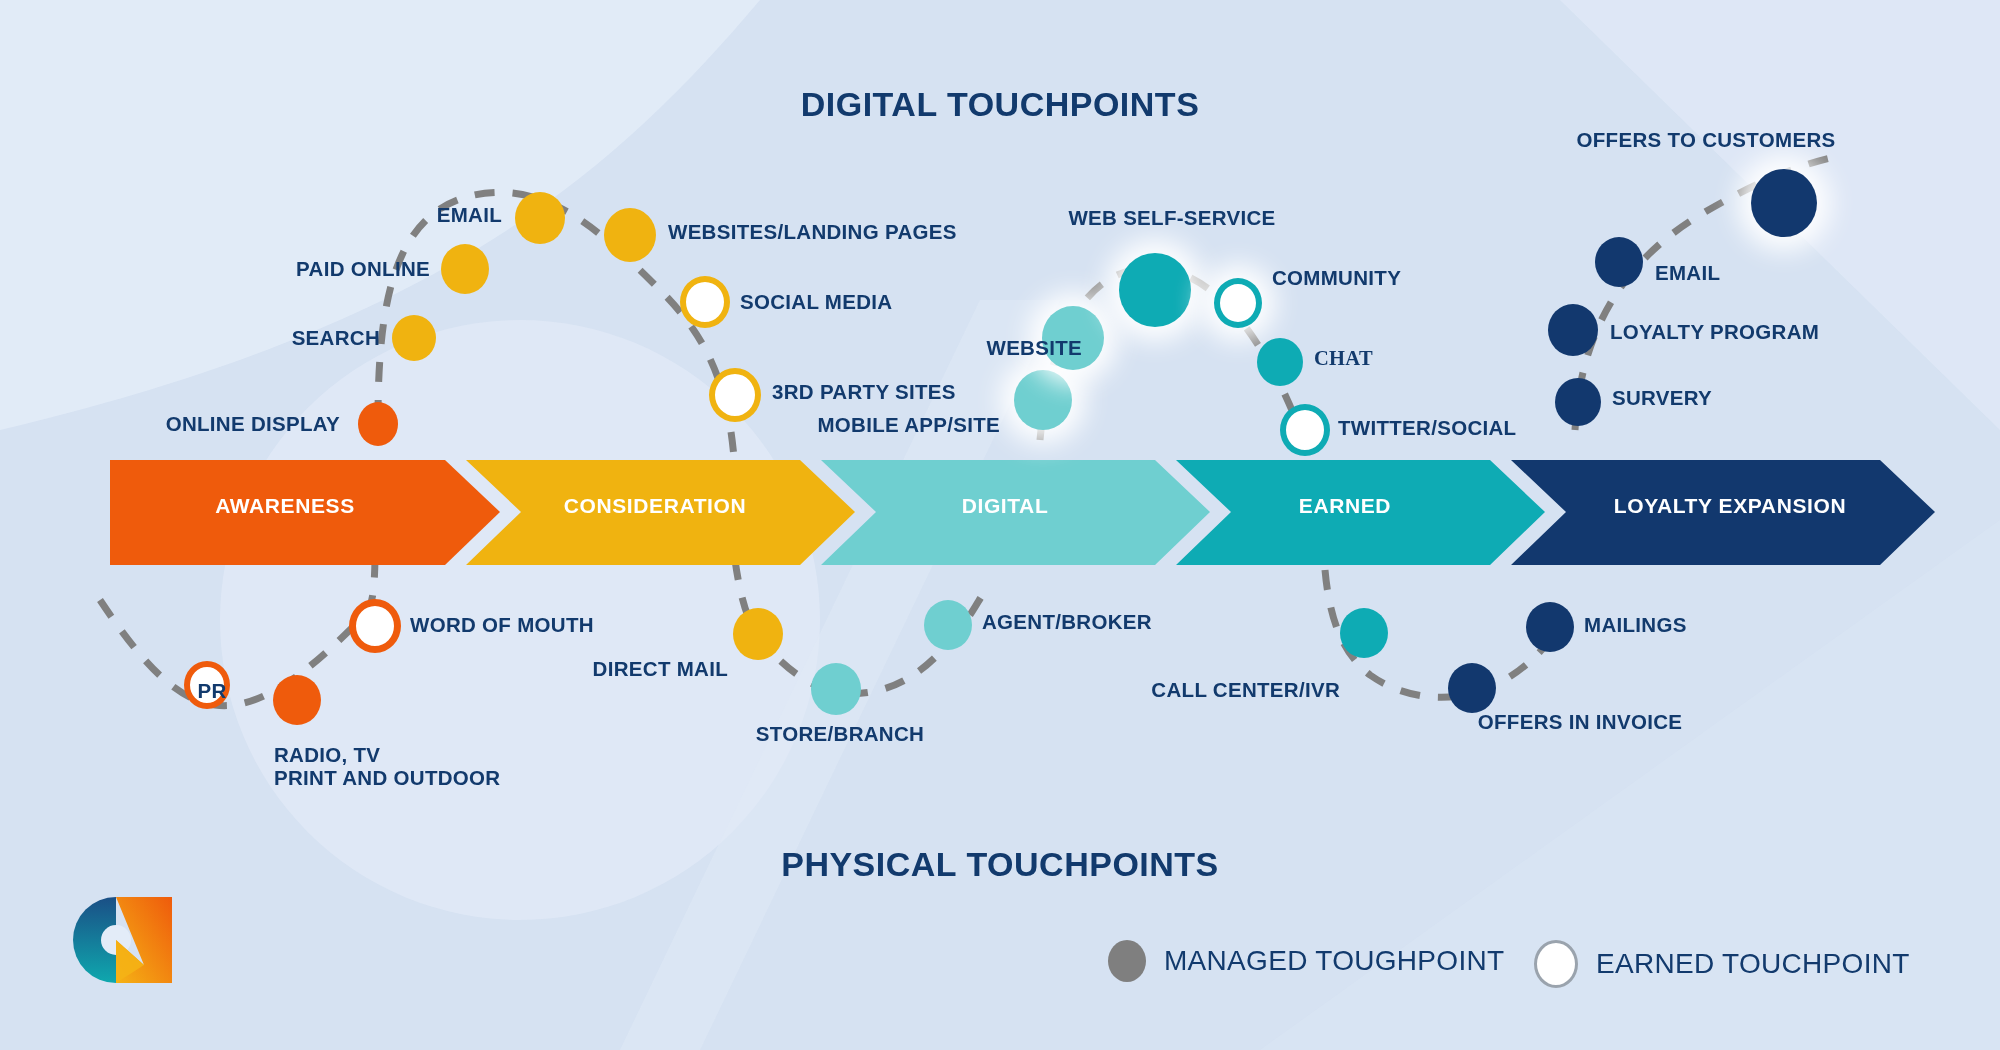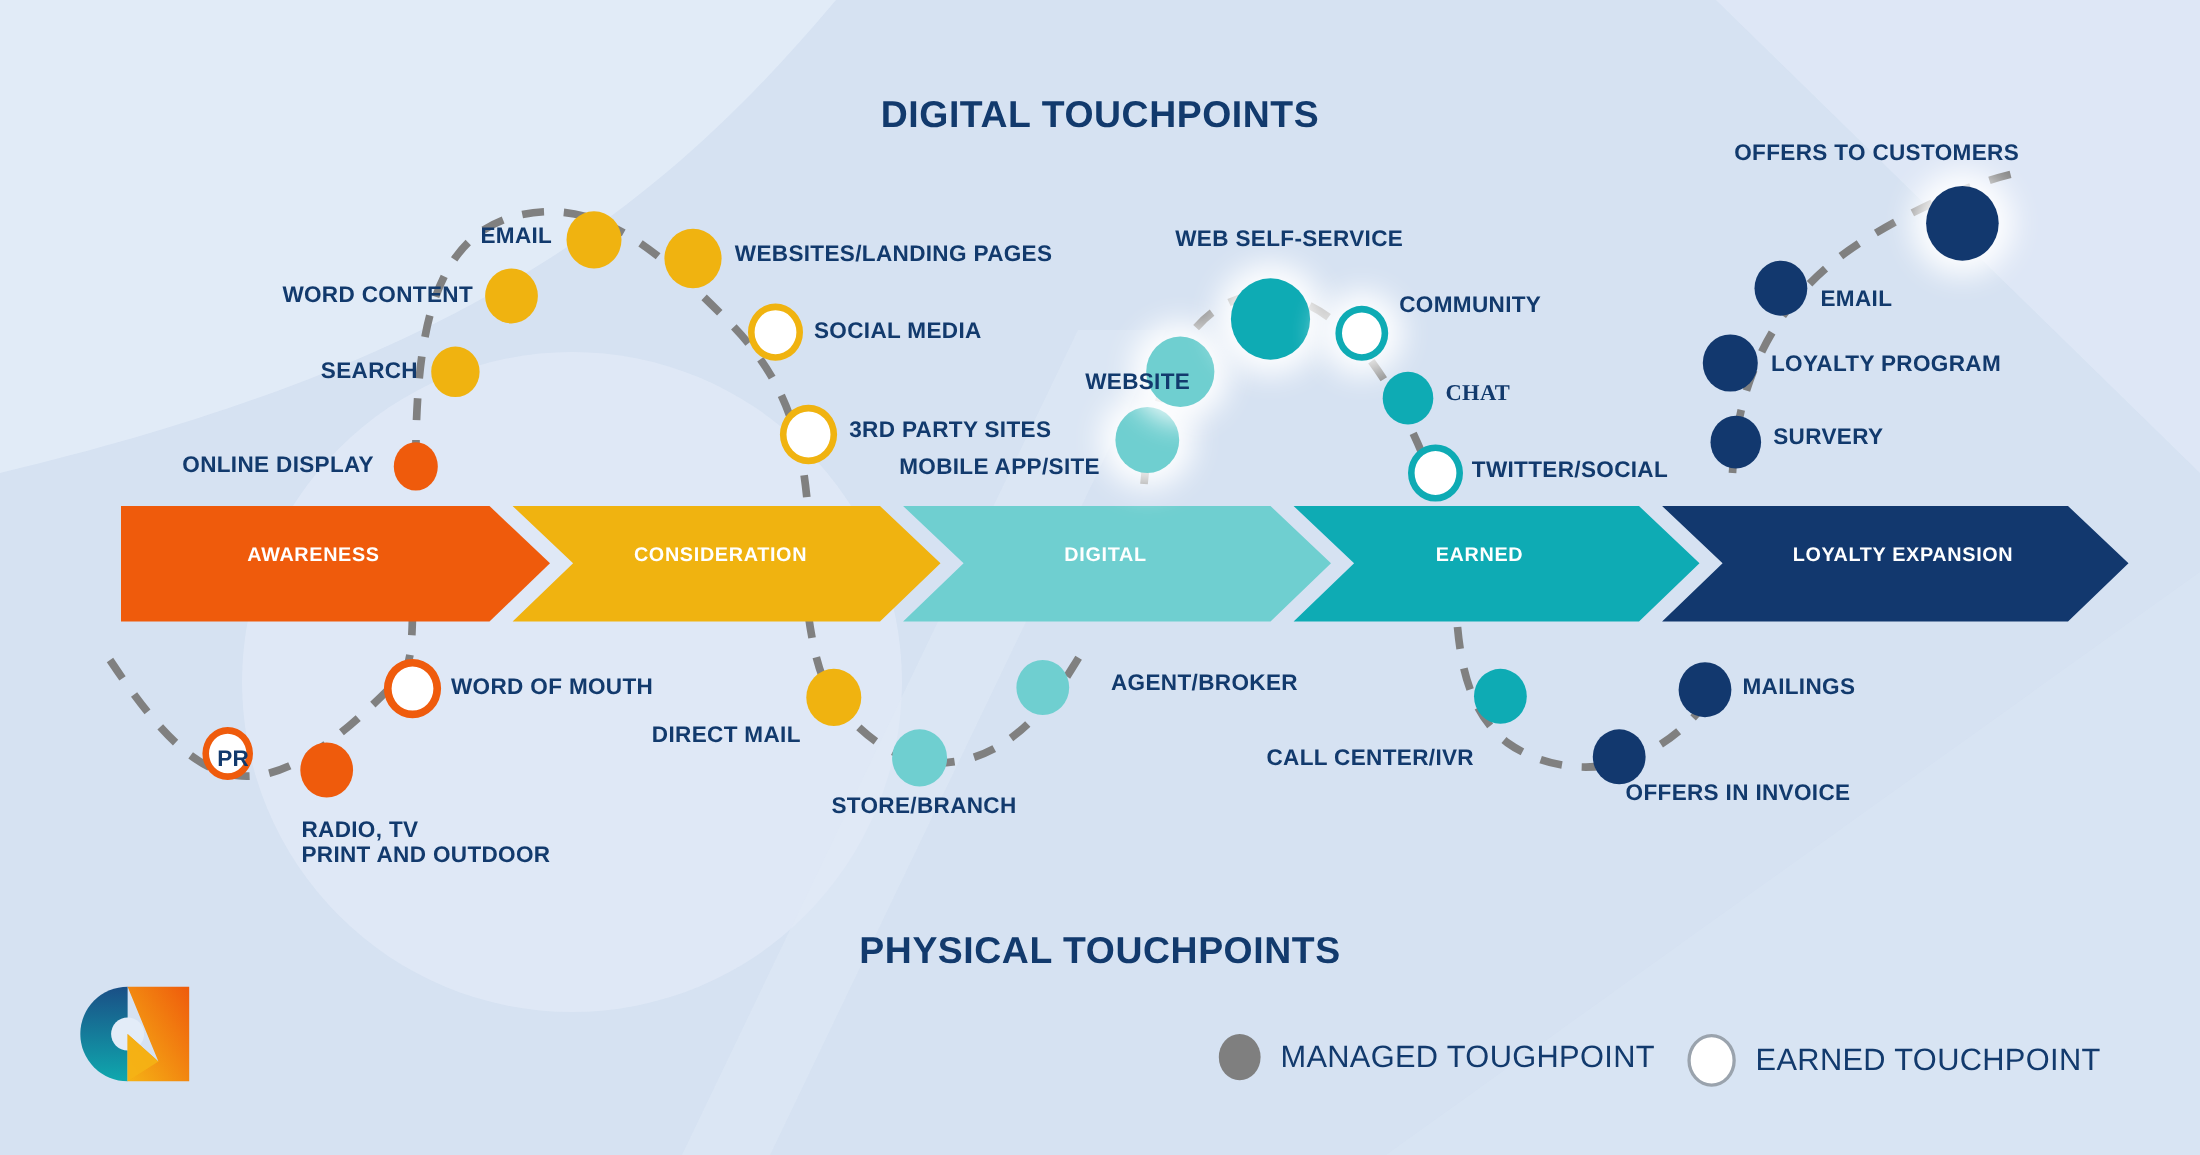--- a/index.html
+++ b/index.html
@@ -22,21 +22,21 @@
     white-space:nowrap;
     font-size:34px;
   }
   #title-digital{left:0;top:85px;width:2000px;text-align:center;}
   #title-physical{left:0;top:845px;width:2000px;text-align:center;}
 
   
   .band{position:absolute;left:0;top:455px;width:2000px;height:115px;}
   .stage-label{
     position:absolute;top:494px;
-    color:#ffffff;font-weight:bold;font-size:18px;
+    color:#ffffff;font-weight:bold;font-size:21px;
     letter-spacing:0.6px;white-space:nowrap;text-align:center;
     transform:translateX(-50%);
   }
 
   
   .node{
     position:absolute;border-radius:50%;
     transform:translate(-50%,-50%);
     box-sizing:border-box;
   }
@@ -125,21 +125,21 @@
   <div class="stage-label" style="left:1345px;">EARNED</div>
   <div class="stage-label" style="left:1730px;">LOYALTY EXPANSION</div>
 
   <div class="node" style="left:378px;top:424px;width:40px;height:44px;background:#ef5b0c;"></div>
   <div class="tp-label r" style="left:340px;top:424px;">ONLINE DISPLAY</div>
 
   <div class="node" style="left:414px;top:338px;width:44px;height:46px;background:#f0b310;"></div>
   <div class="tp-label r" style="left:380px;top:338px;">SEARCH</div>
 
   <div class="node" style="left:465px;top:269px;width:48px;height:50px;background:#f0b310;"></div>
-  <div class="tp-label r" style="left:430px;top:269px;">WORD CONTENT</div>
+  <div class="tp-label r" style="left:430px;top:269px;">PAID ONLINE</div>
 
   <div class="node" style="left:540px;top:218px;width:50px;height:52px;background:#f0b310;"></div>
   <div class="tp-label r" style="left:502px;top:215px;">EMAIL</div>
 
   <div class="node" style="left:630px;top:235px;width:52px;height:54px;background:#f0b310;"></div>
   <div class="tp-label l" style="left:668px;top:232px;">WEBSITES/LANDING PAGES</div>
 
   <div class="node" style="left:705px;top:302px;width:50px;height:52px;background:#ffffff;border:6px solid #f0b310;"></div>
   <div class="tp-label l" style="left:740px;top:302px;">SOCIAL MEDIA</div>
 
@@ -186,21 +186,21 @@
   <div class="node" style="left:375px;top:626px;width:52px;height:54px;background:#ffffff;border:7px solid #ef5b0c;"></div>
   <div class="tp-label l" style="left:410px;top:625px;">WORD OF MOUTH</div>
 
   <div class="node" style="left:758px;top:634px;width:50px;height:52px;background:#f0b310;"></div>
   <div class="tp-label r" style="left:728px;top:669px;">DIRECT MAIL</div>
 
   <div class="node" style="left:836px;top:689px;width:50px;height:52px;background:#6fcfd0;"></div>
   <div class="tp-label c" style="left:840px;top:734px;">STORE/BRANCH</div>
 
   <div class="node" style="left:948px;top:625px;width:48px;height:50px;background:#6fcfd0;"></div>
-  <div class="tp-label l" style="left:982px;top:622px;margin-left:28px;">AGENT/BROKER</div>
+  <div class="tp-label l" style="left:982px;top:622px;">AGENT/BROKER</div>
 
   <div class="node" style="left:1364px;top:633px;width:48px;height:50px;background:#0eabb4;"></div>
   <div class="tp-label r" style="left:1340px;top:690px;">CALL CENTER/IVR</div>
 
   <div class="node" style="left:1472px;top:688px;width:48px;height:50px;background:#12386e;"></div>
   <div class="tp-label c" style="left:1580px;top:722px;">OFFERS IN INVOICE</div>
 
   <div class="node" style="left:1550px;top:627px;width:48px;height:50px;background:#12386e;"></div>
   <div class="tp-label l" style="left:1584px;top:625px;">MAILINGS</div>
 

